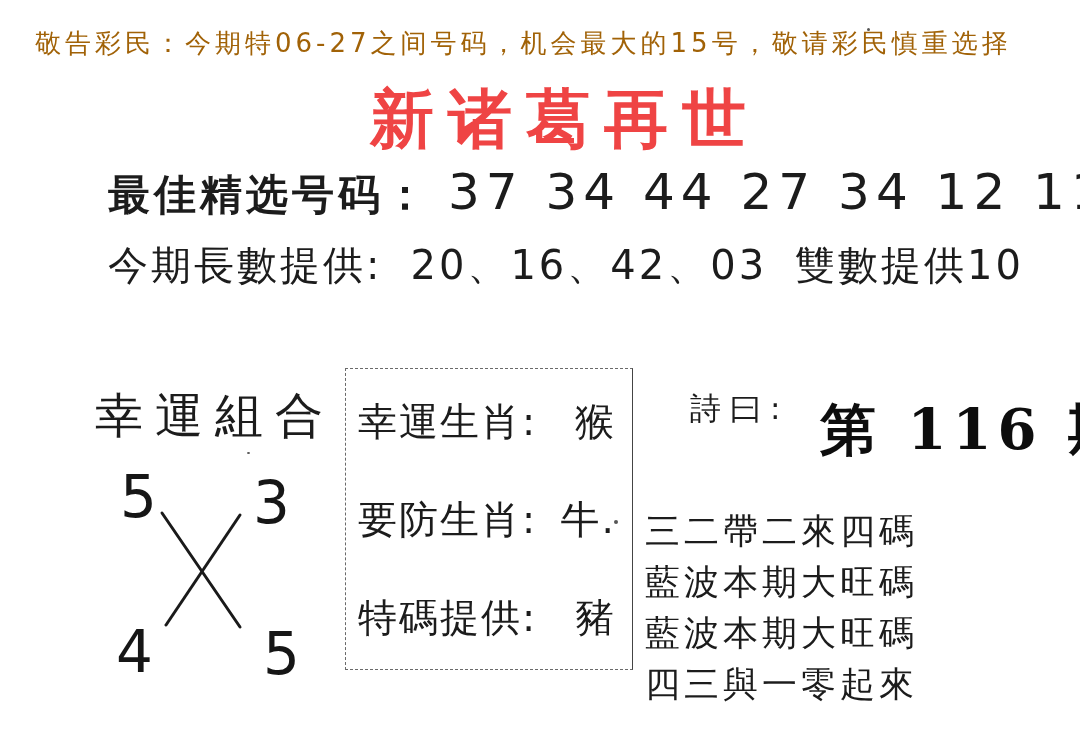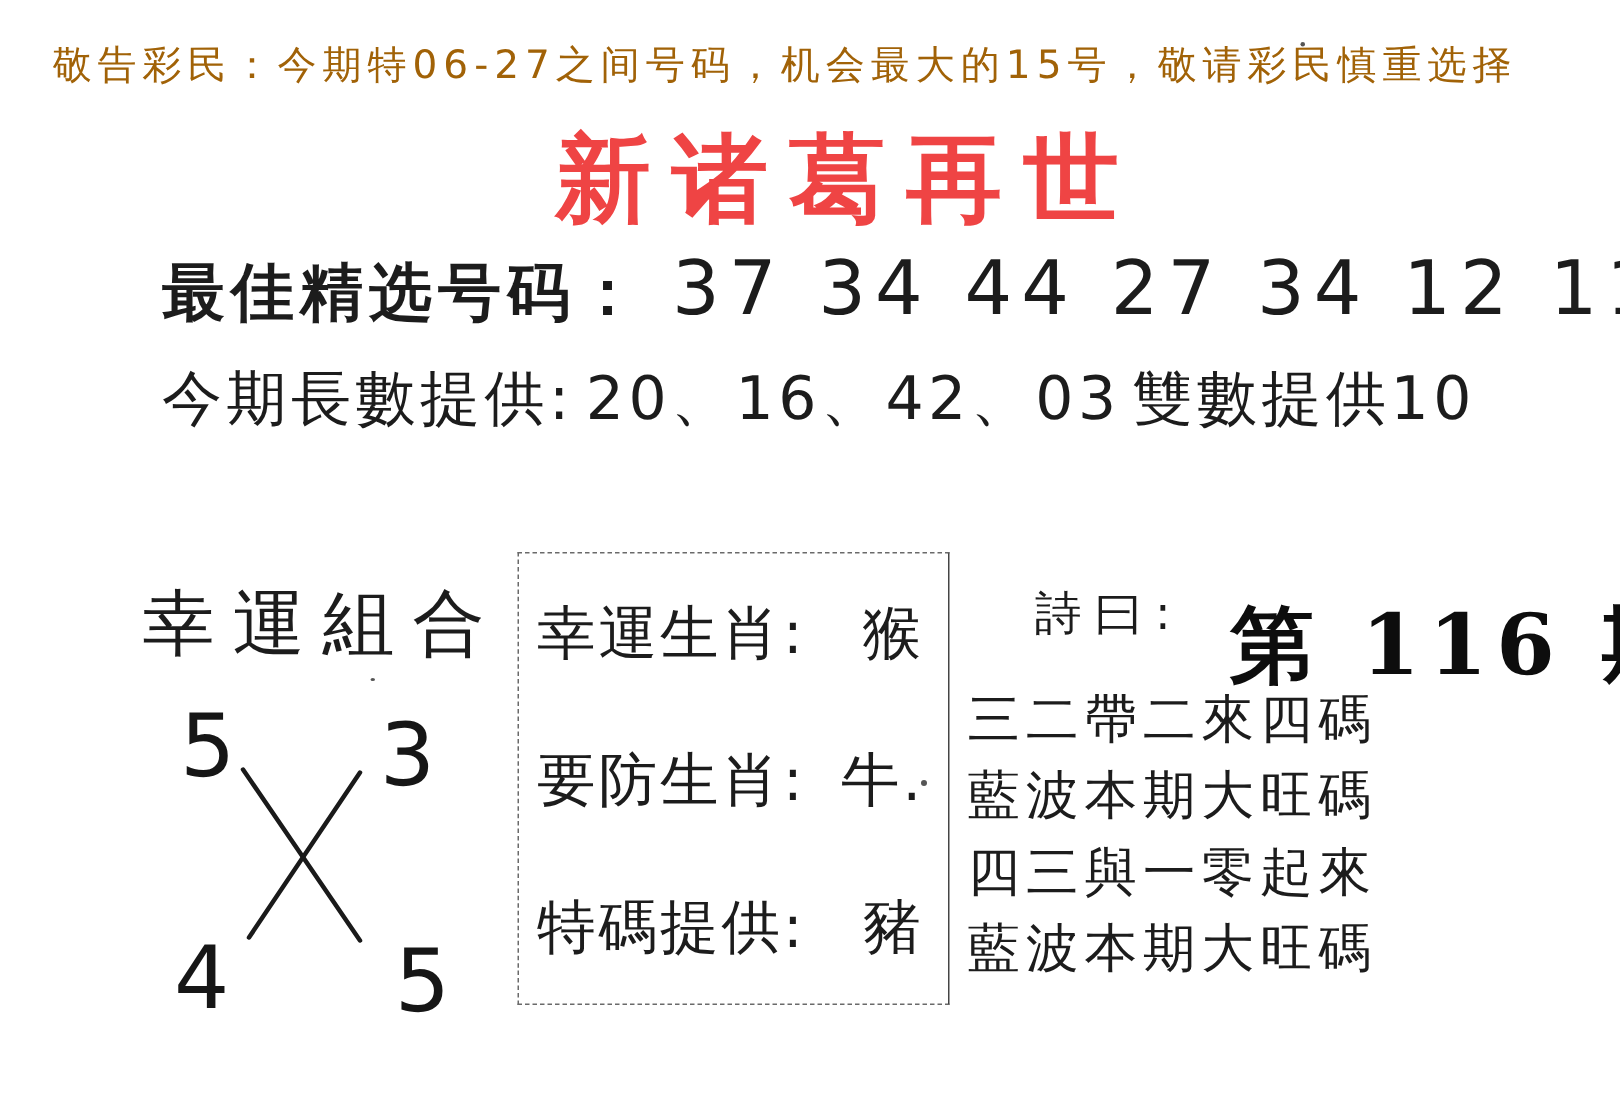--- a/index.html
+++ b/index.html
@@ -32,21 +32,21 @@
   }
   .line-best {
     top: 163px; left: 108px;
     display: flex; align-items: baseline; gap: 18px;
   }
   .line-best .lbl { font-size: 42px; font-weight: 600; letter-spacing: 4px; }
   .line-best .val { font-size: 50px; font-weight: 500; letter-spacing: 6px; }
 
   .line-long {
     top: 238px; left: 108px;
-    display: flex; align-items: baseline; gap: 8px;
+    display: flex; align-items: baseline; gap: 28px;
     font-size: 40px; letter-spacing: 3px;
   }
   .line-poemtitle {
     top: 304px; left: 110px;
     display: flex; align-items: baseline;
     font-size: 40px; letter-spacing: 5px;
   }
   .line-poemtitle .val { margin-left: 72px; letter-spacing: 10px; }
 
   .lucky-title {
@@ -94,21 +94,21 @@
   }
   .issue {
     top: 393px; left: 820px;
     font-family: "DejaVu Serif", serif;
     font-size: 56px;
     font-weight: 700;
     letter-spacing: 6px;
     color: #0d0d0d;
   }
   .poem {
-    top: 455px; left: 645px;
+    top: 506px; left: 645px;
     font-size: 35px;
     line-height: 51px;
     letter-spacing: 4px;
     white-space: nowrap;
   }
   .speck { position: absolute; background: #555; border-radius: 50%; }
   .speck.s1 { top: 28px; left: 867px; width: 3px; height: 3px; }
   .speck.s2 { top: 520px; left: 614px; width: 4px; height: 4px; }
   .speck.s3 { top: 452px; left: 247px; width: 3px; height: 2px; }
 </style>
@@ -161,21 +161,21 @@
     </div>
   </div>
 
   <div class="abs poem-label">詩曰:</div>
 
   <div class="abs issue">第 116 期</div>
 
   <div class="abs poem">
     <div>三二帶二來四碼</div>
     <div>藍波本期大旺碼</div>
+    <div>藍波本期大旺碼</div>
     <div>四三與一零起來</div>
-    <div>藍波本期大旺碼</div>
   </div>
 
   <div class="speck s1"></div>
   <div class="speck s2"></div>
   <div class="speck s3"></div>
 
 </div>
 
 </body></html>

